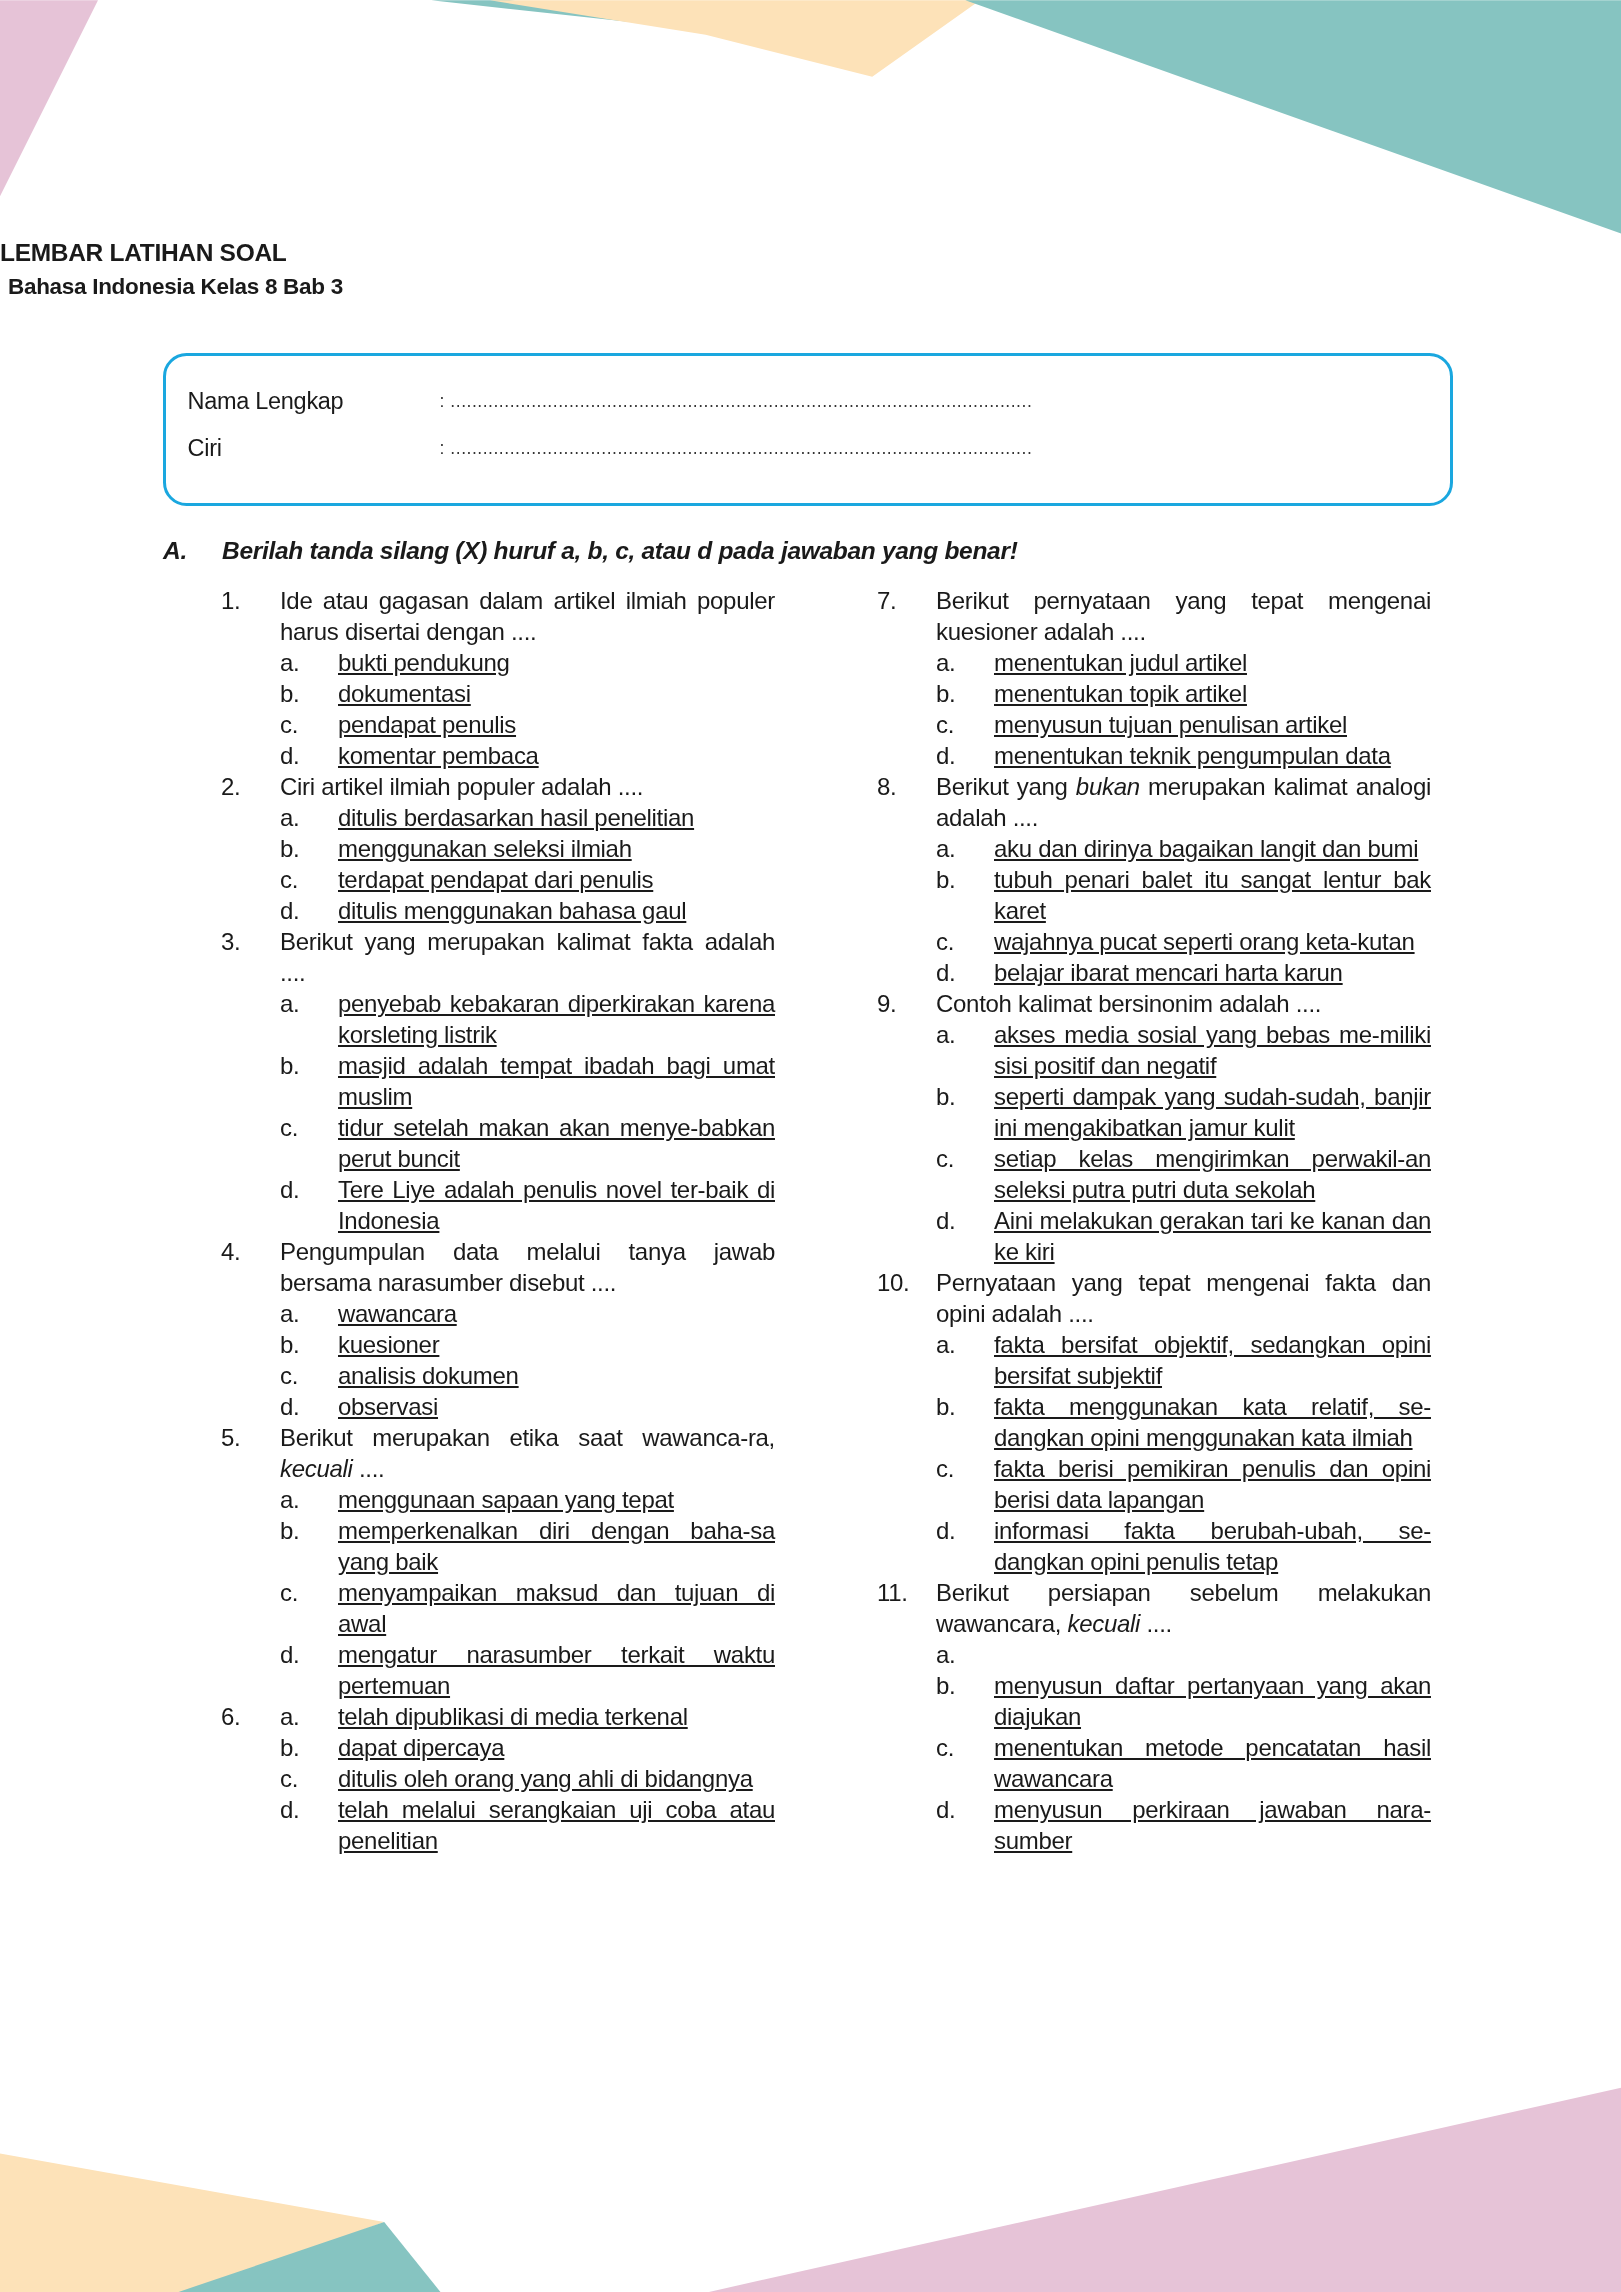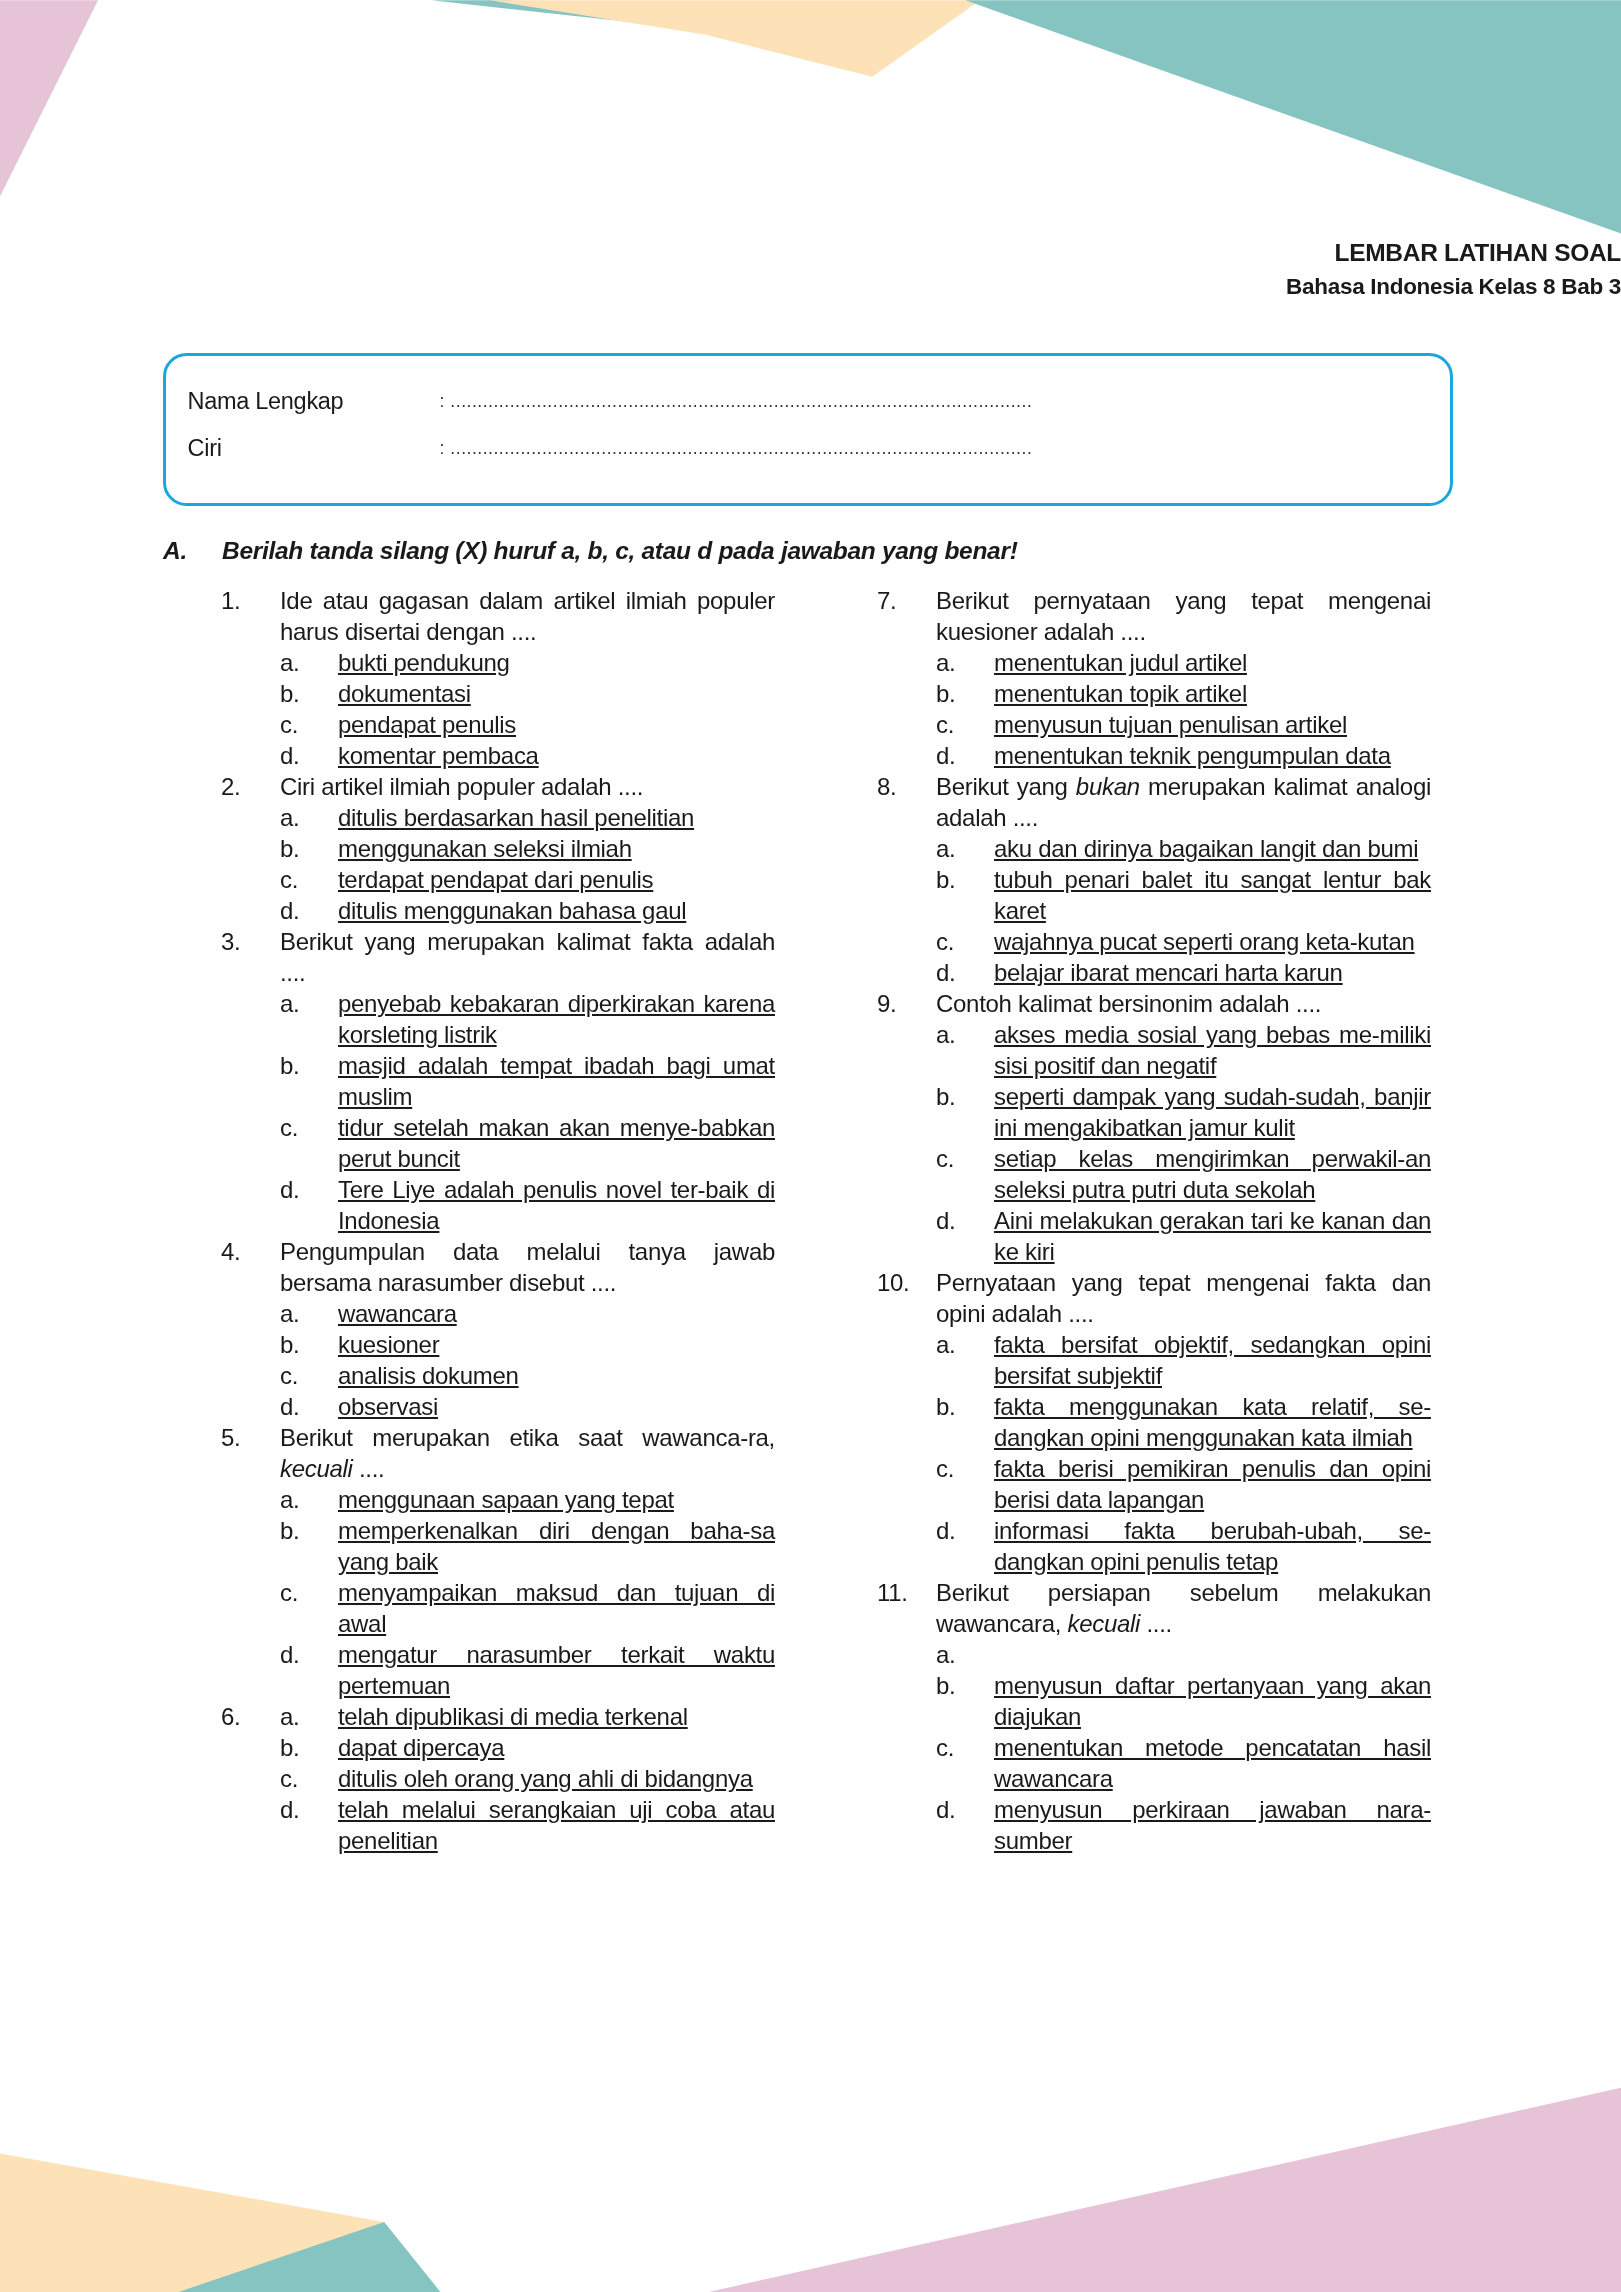--- a/index.html
+++ b/index.html
@@ -3,23 +3,23 @@
 <meta charset="utf-8">
 <style>
   html, body { margin: 0; padding: 0; }
   body {
     width: 1621px; height: 2293px; position: relative; overflow: hidden;
     background: #ffffff;
     font-family: "Liberation Sans", sans-serif;
     color: #1a1a1a;
   }
   .deco { position: absolute; left: 0; top: 0; width: 1621px; height: 2293px; pointer-events: none; }
-  .title-block { position: absolute; left: 0; top: 235px; width: 1621px; text-align: right; }
+  .title-block { position: absolute; left: 0; top: 235px; width: 1621px; text-align: left; }
   .title { font-weight: bold; font-size: 24.5px; line-height: 35px; letter-spacing: -0.3px; }
-  .subtitle { font-weight: bold; font-size: 22.5px; line-height: 33px; letter-spacing: -0.3px; }
+  .subtitle { font-weight: bold; font-size: 22.5px; line-height: 33px; letter-spacing: -0.3px; margin-left: 8px; }
   .id-box {
     position: absolute; left: 163px; top: 353px; width: 1290px; height: 153px;
     border: 3.9px solid #1aa7df; border-radius: 23.5px; box-sizing: border-box;
   }
   .id-row { position: absolute; left: 21.6px; font-size: 23.5px; line-height: 29px; display: flex; letter-spacing: -0.3px; }
   .id-row .lbl { width: 252px; }
   .id-row .fill { color: #333; letter-spacing: 0.5px; font-size: 17.6px; }
   .id-row.r1 { top: 31px; }
   .id-row.r2 { top: 78px; }
   .section-head {

